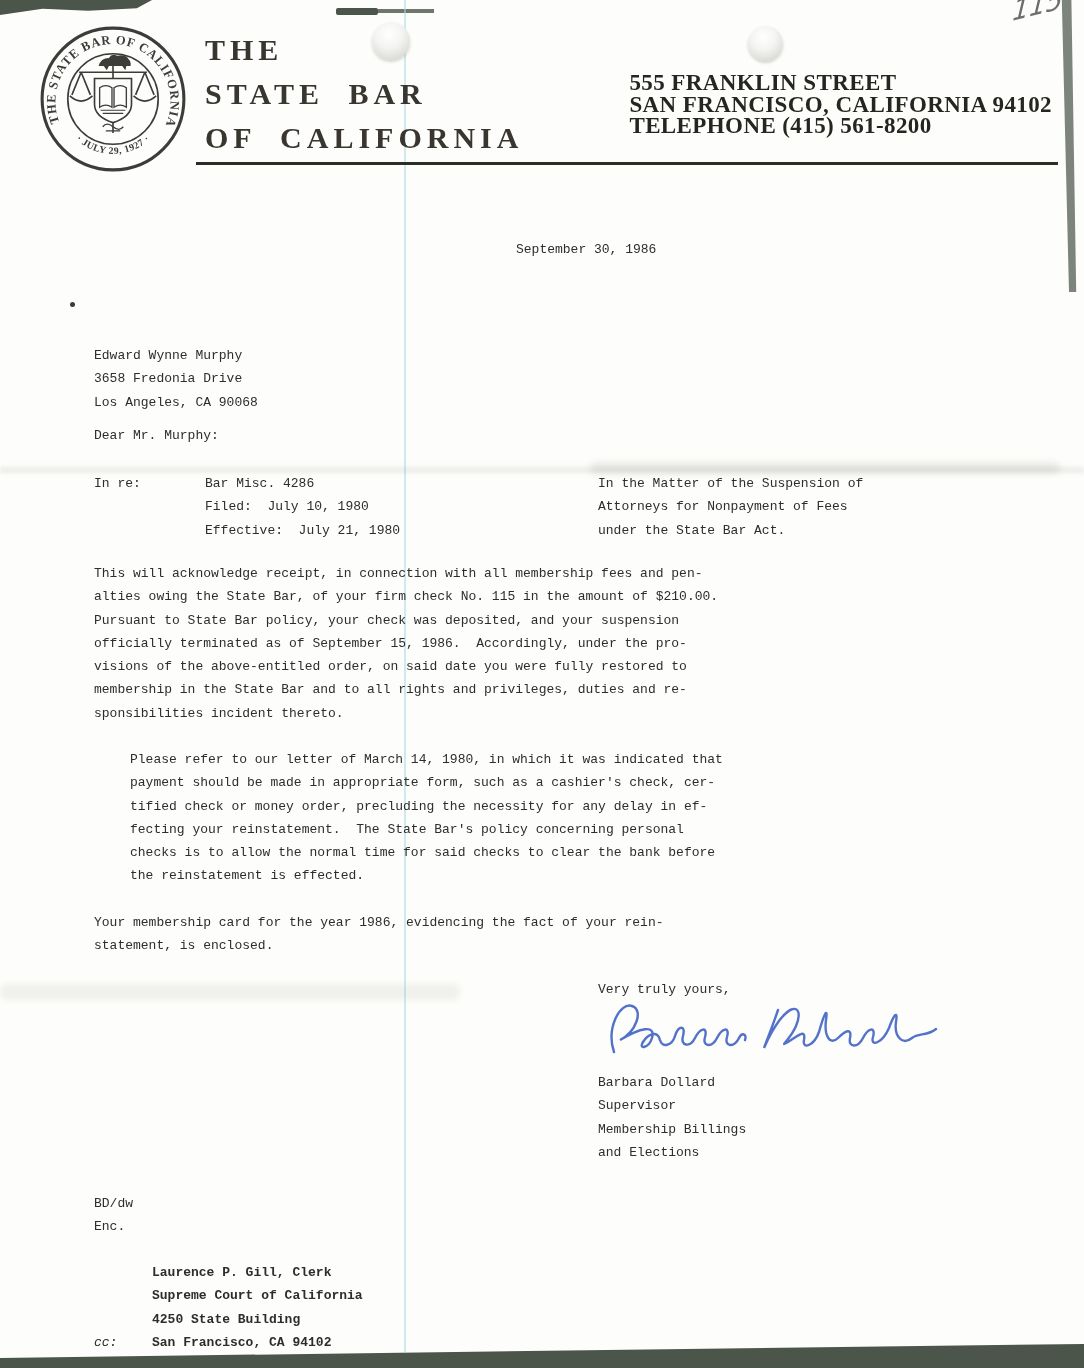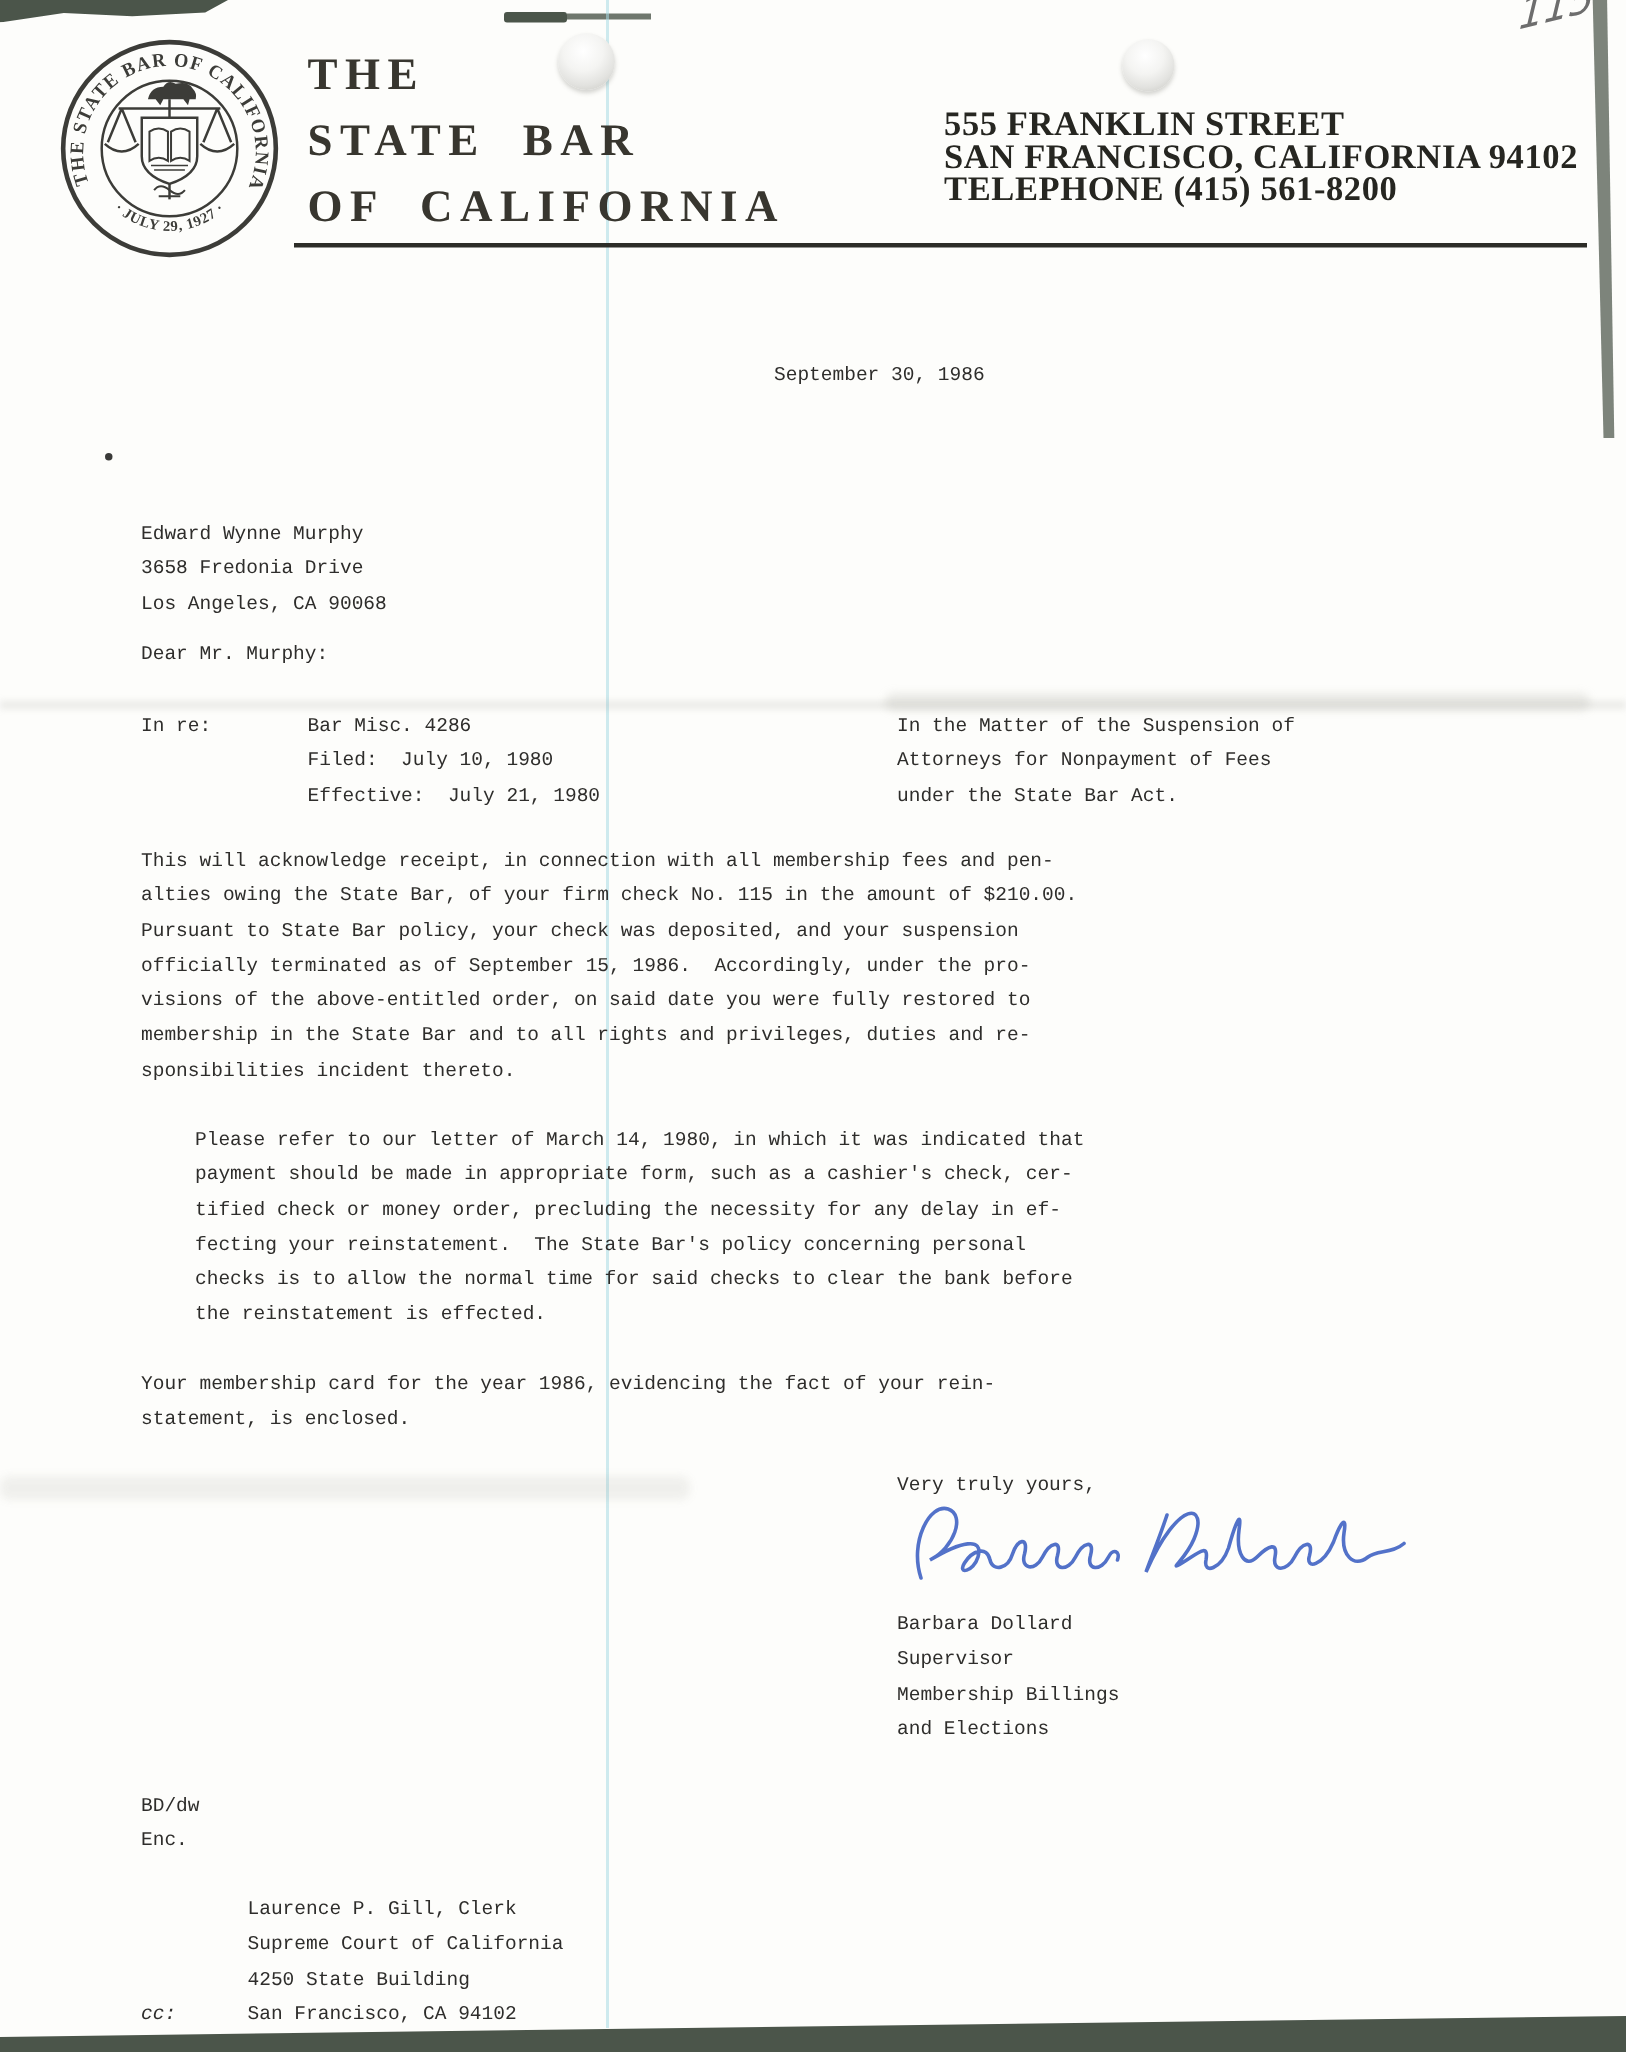--- a/index.html
+++ b/index.html
@@ -54,21 +54,21 @@
   .inre-case{left:205px;top:472px;}
   .inre-matter{left:598px;top:472px;}
   .para-1{left:94px;top:562px;}
   .para-2{left:94px;top:748px;margin-left:36px;}
   .para-3{left:94px;top:911px;}
   .closing{left:598px;top:978px;}
   .signature-svg{position:absolute;left:600px;top:994px;}
   .signer{left:598px;top:1071px;}
   .reference{left:94px;top:1192px;}
   .cc-label{left:94px;top:1331px;font-style:italic;}
-  .cc-lines{left:165px;top:1261px;}
+  .cc-lines{left:152px;top:1261px;font-weight:bold;}
 </style>
 </head>
 <body>
 
 <div class="page">
 
   <div class="edge edge-top-left"></div>
   <div class="edge edge-top-mid1"></div>
   <div class="edge edge-top-mid2"></div>
   <div class="edge-right edge"></div>

